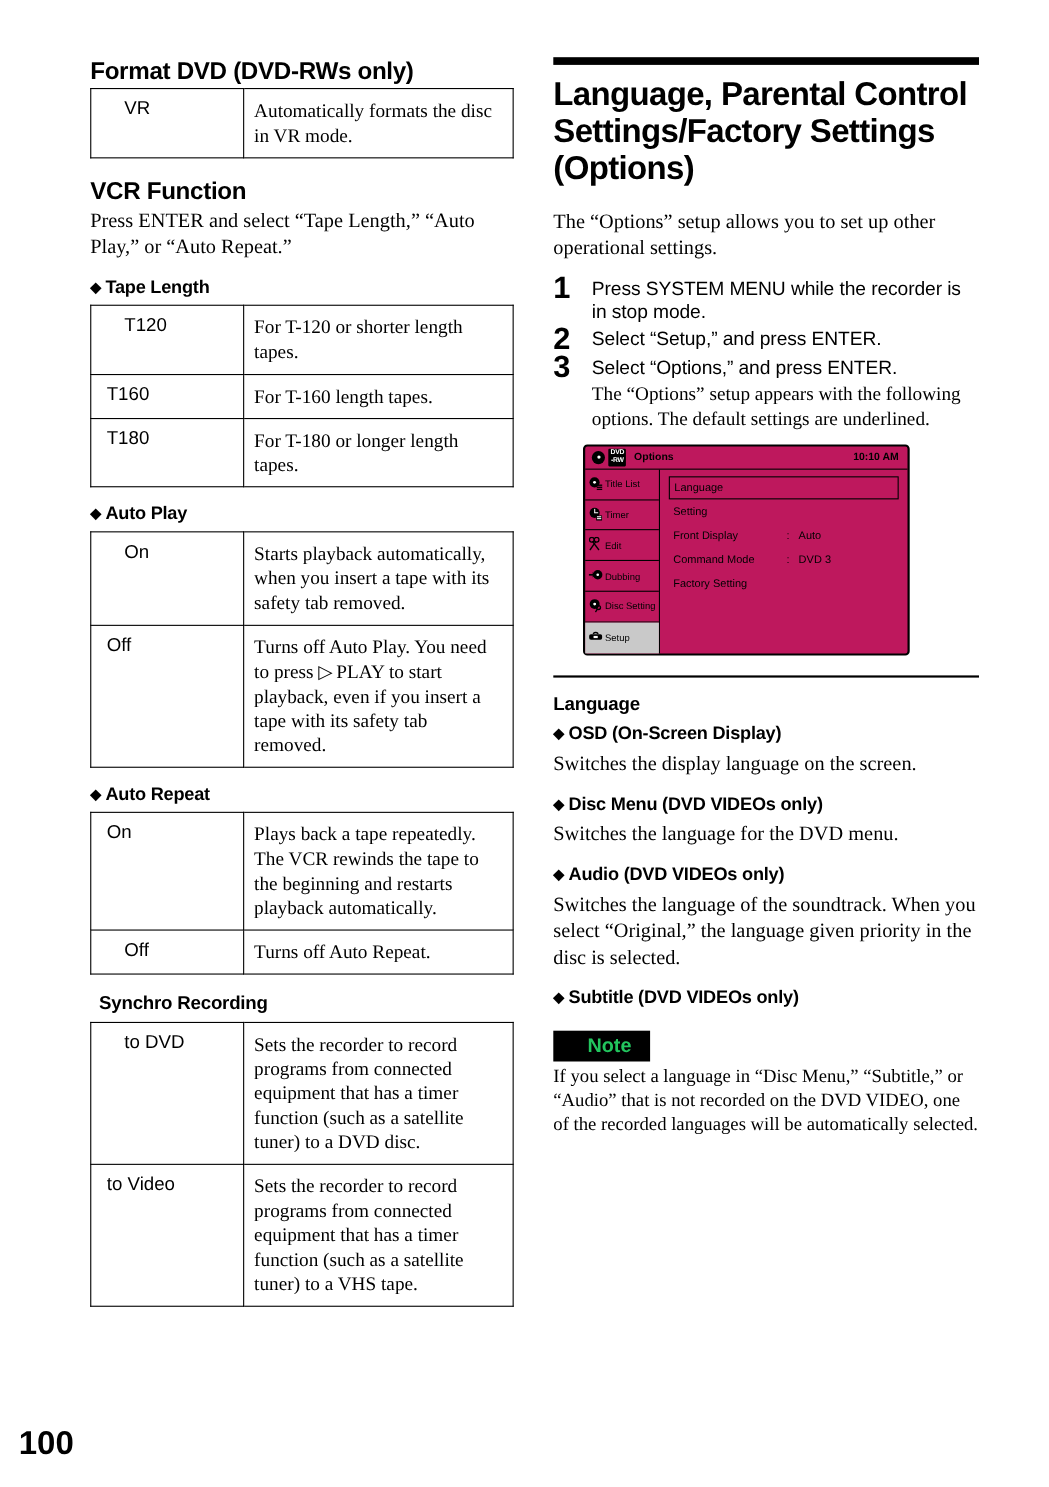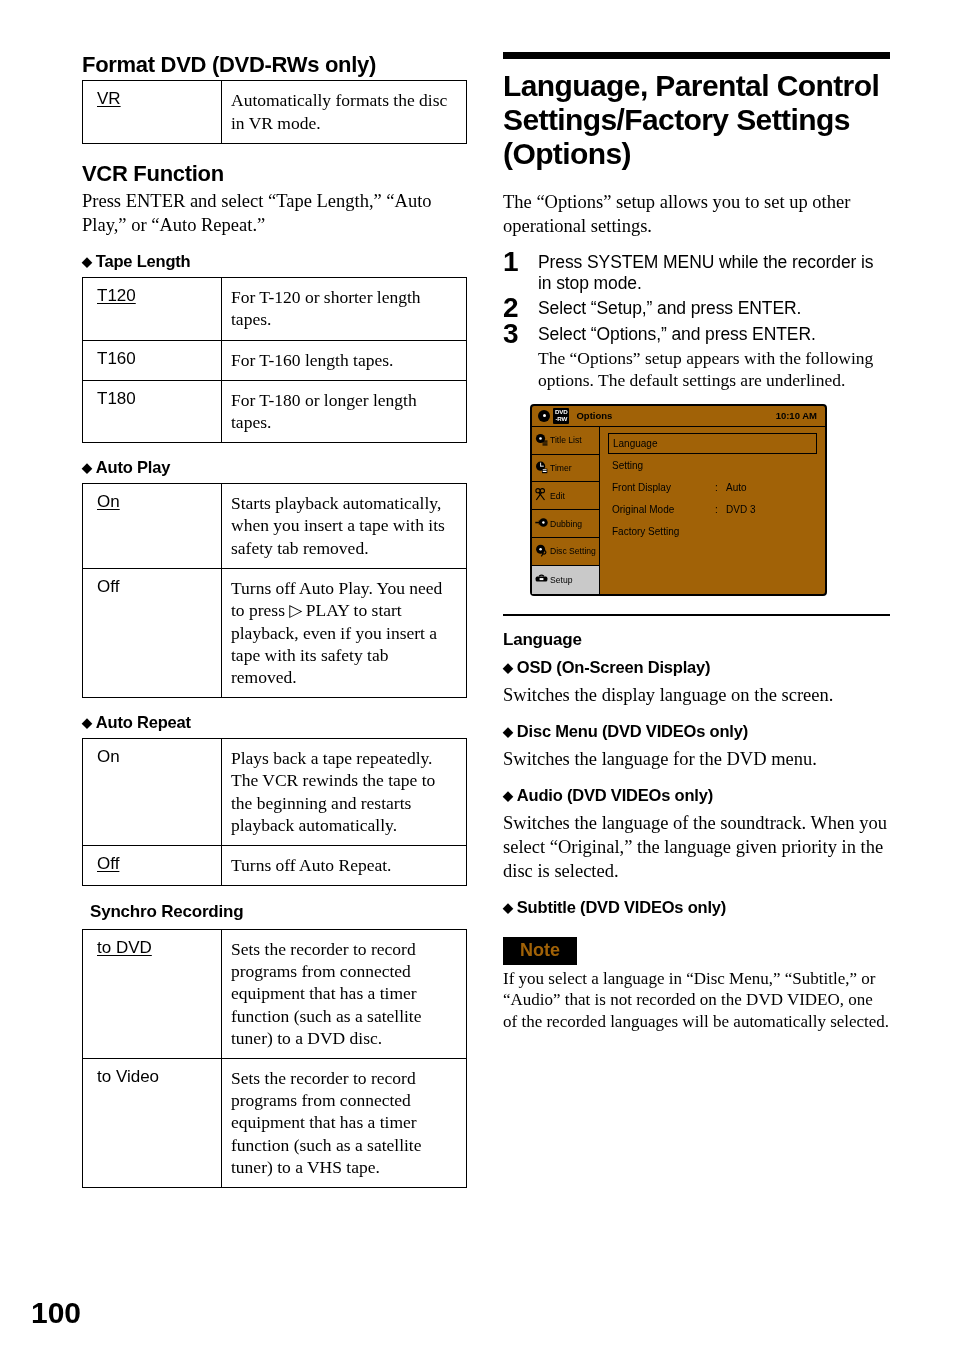--- a/index.html
+++ b/index.html
@@ -84,21 +84,21 @@
     font-family: "Liberation Sans", sans-serif;
     font-size: 17px;
     padding-left: 14px;
     white-space: nowrap;
   }
   table.opt td.desc {
     font-family: "Liberation Serif", serif;
     font-size: 17.5px;
     line-height: 1.27;
   }
-  .ul { text-decoration: underline; text-underline-offset: 2px; }
+  .ul { text-underline-offset: 2px; margin-left: 16px; }
   .playglyph { font-size: 17px; letter-spacing: -1px; }
 
   
   .rule-thick {
     height: 7px;
     background: #000;
     width: 387px;
     margin: 0 0 10px 0;
   }
   h1.big {
@@ -136,21 +136,21 @@
   }
 
   
   .osd-wrap { position: relative; margin: 12px 0 0 27px; width: 300px; }
   .osd {
     position: relative;
     width: 297px;
     height: 192px;
     border: 2px solid #000;
     border-radius: 4px;
-    background: #a16207;
+    background: #be185d;
     box-sizing: border-box;
   }
   .osd-top {
     height: 21px;
     border-bottom: 1.6px solid #000;
     display: flex;
     align-items: center;
     padding: 0 6px;
     box-sizing: border-box;
   }
@@ -241,37 +241,37 @@
     height: 2.2px;
     background: #000;
     width: 387px;
     margin: 18px 0 14px 0;
   }
 
   
   .note-badge {
     display: inline-block;
     background: #000;
-    color: #a16207;
+    color: #22c55e;
     font-family: "Liberation Sans", sans-serif;
     font-weight: bold;
     font-size: 18px;
-    padding: 3px 17px 4px 17px;
+    padding: 3px 17px 4px 31px;
     margin: 14px 0 3px 0;
   }
   p.note-body {
     font-size: 17px;
     line-height: 1.27;
     margin: 0;
   }
 
   
   .pageno {
     position: absolute;
-    left: 31px;
+    left: 17px;
     bottom: 22px;
     font-family: "Liberation Sans", sans-serif;
     font-weight: bold;
     font-size: 30px;
   }
 </style>
 </head>
 <body>
 
 <div class="page">
@@ -477,21 +477,21 @@
             </div>
             <div class="osd-row">
               <span class="lbl">Setting</span>
             </div>
             <div class="osd-row">
               <span class="lbl">Front Display</span>
               <span class="colon">:</span>
               <span class="val">Auto</span>
             </div>
             <div class="osd-row">
-              <span class="lbl">Original Mode</span>
+              <span class="lbl">Command Mode</span>
               <span class="colon">:</span>
               <span class="val">DVD 3</span>
             </div>
             <div class="osd-row">
               <span class="lbl">Factory Setting</span>
             </div>
           </div>
         </div>
 
       </div>

